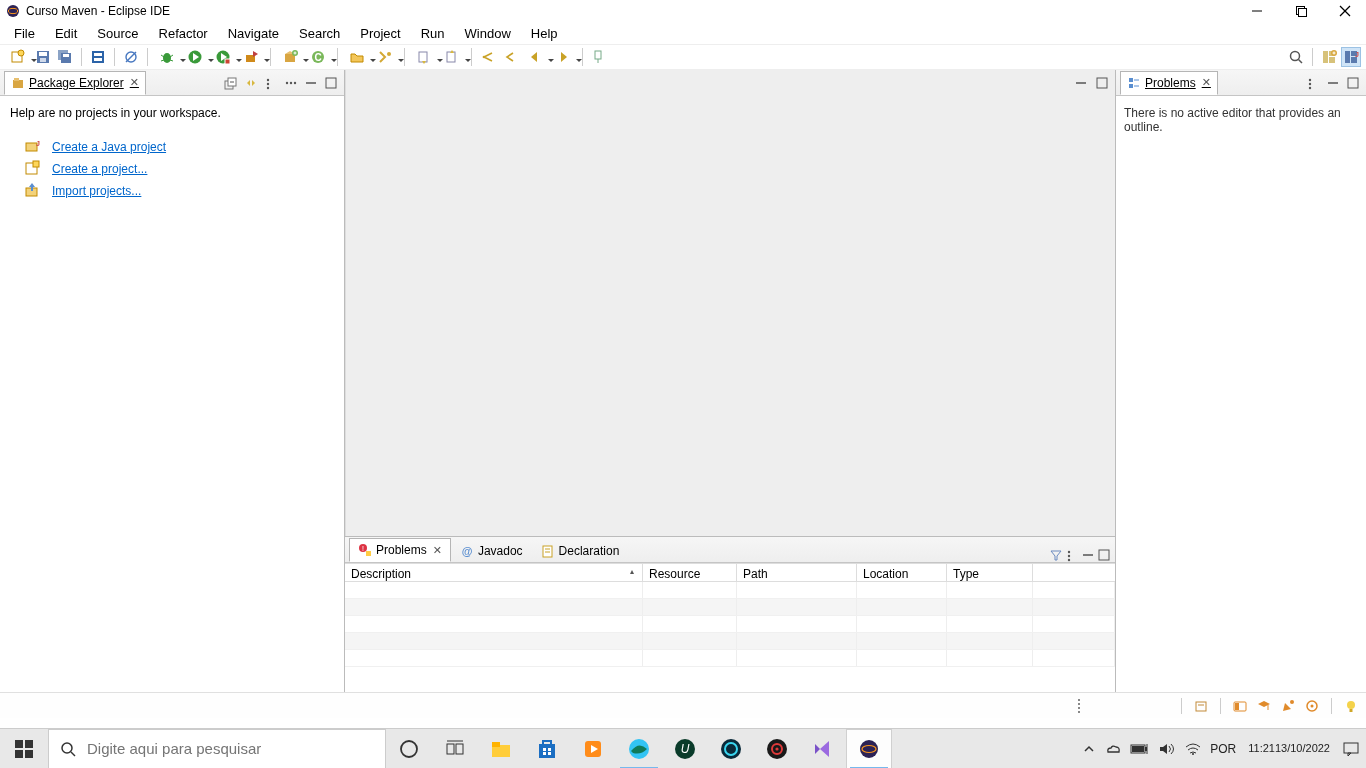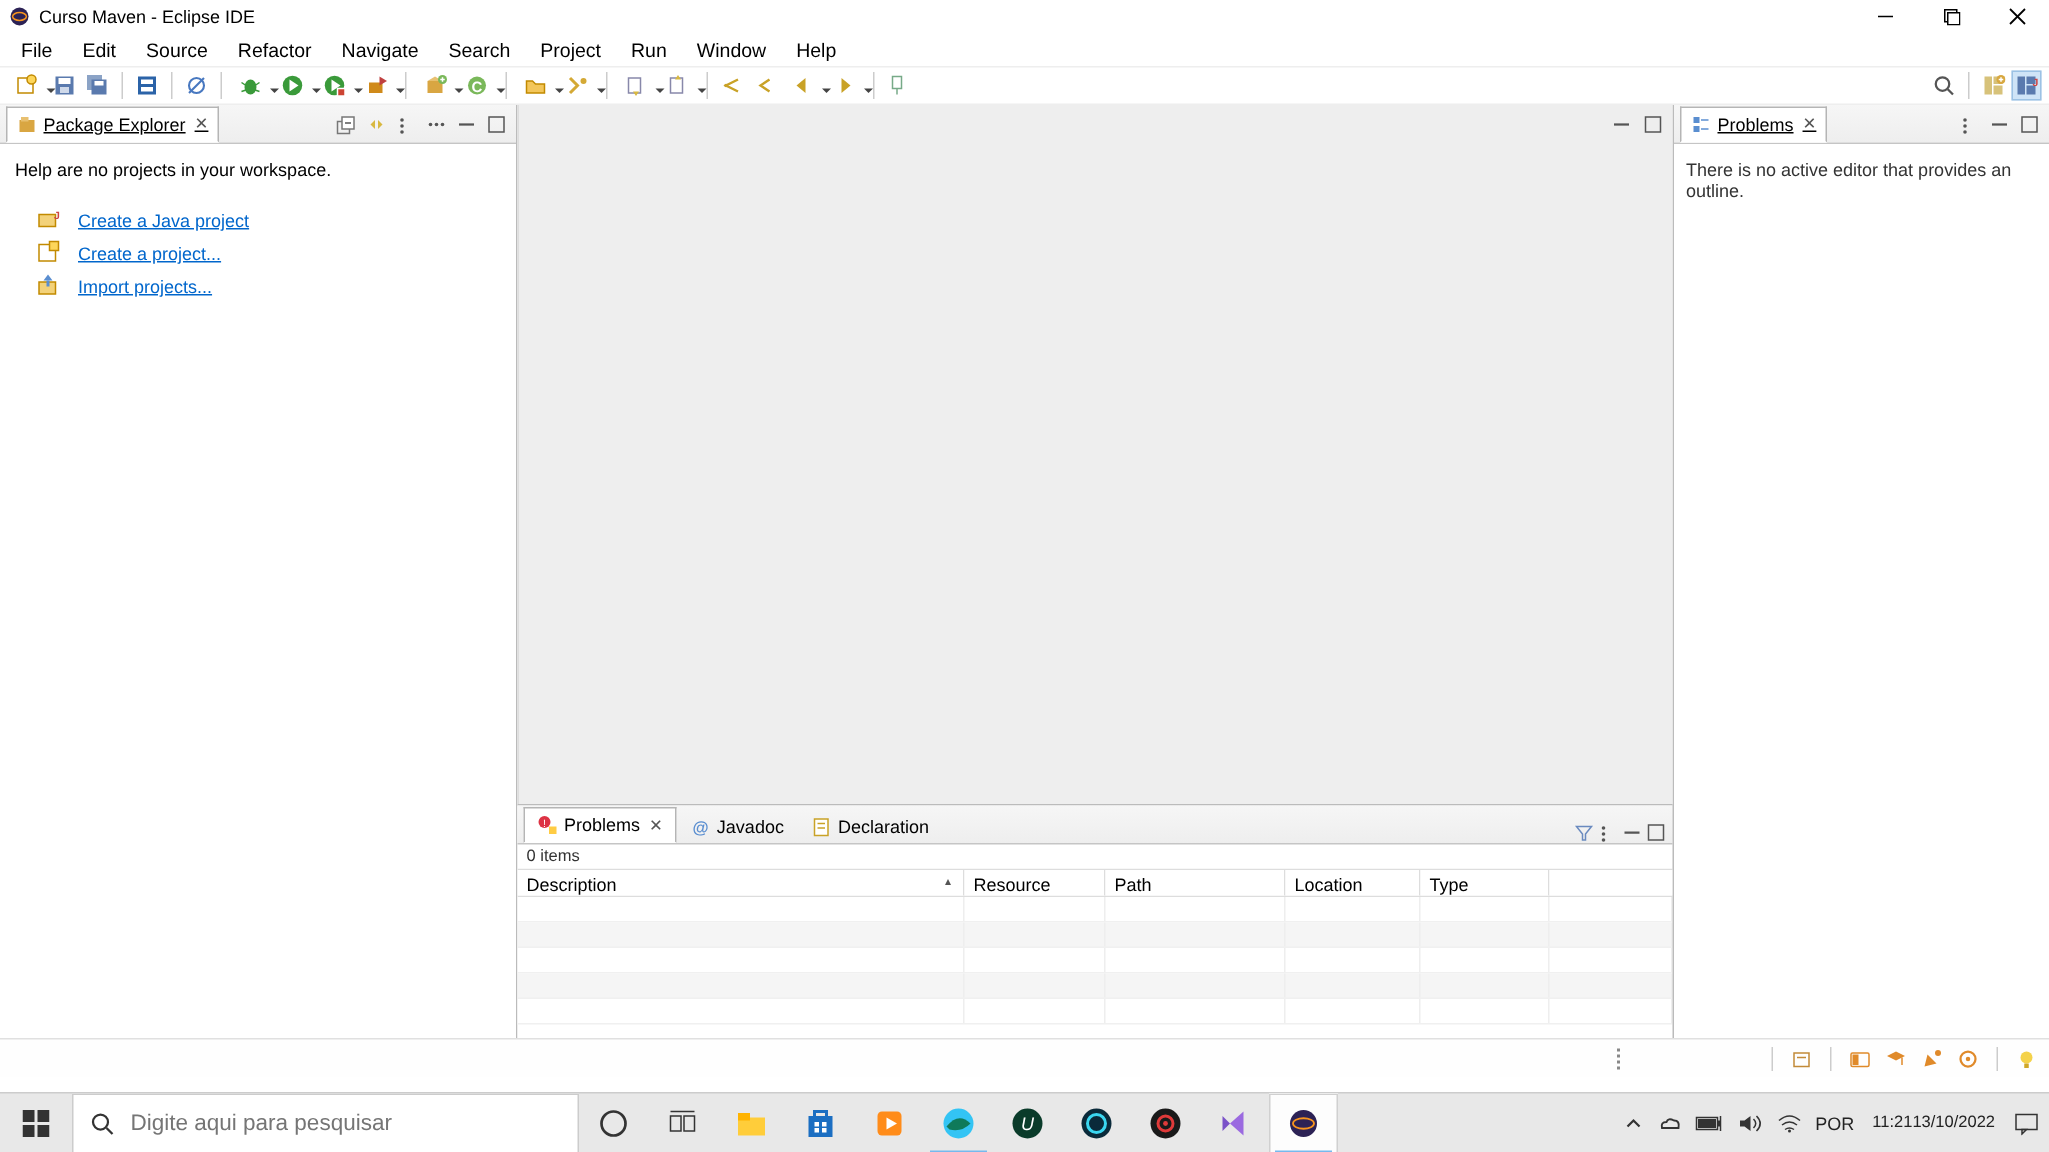--- a/index.html
+++ b/index.html
@@ -463,21 +463,20 @@
                 <line x1="2" y1="7" x2="12" y2="7" stroke="#555" stroke-width="1.5"></line>
               </svg>
             </div>
           <div class="vbtn">
               <svg width="14" height="14">
                 <rect x="2" y="2" width="10" height="10" fill="none" stroke="#555"></rect>
               </svg>
             </div>
         </div>
       </div>
-      <div class="items-count">0 items</div>
       <div class="problems-table">
         <div class="pt-header">
           <div class="pt-h sort" style="width:298px">Description</div>
           <div class="pt-h" style="width:94px">Resource</div>
           <div class="pt-h" style="width:120px">Path</div>
           <div class="pt-h" style="width:90px">Location</div>
           <div class="pt-h" style="width:86px">Type</div>
           <div class="pt-h" style="flex:1;border-right:none"></div>
         </div>
         <div class="pt-rows">

